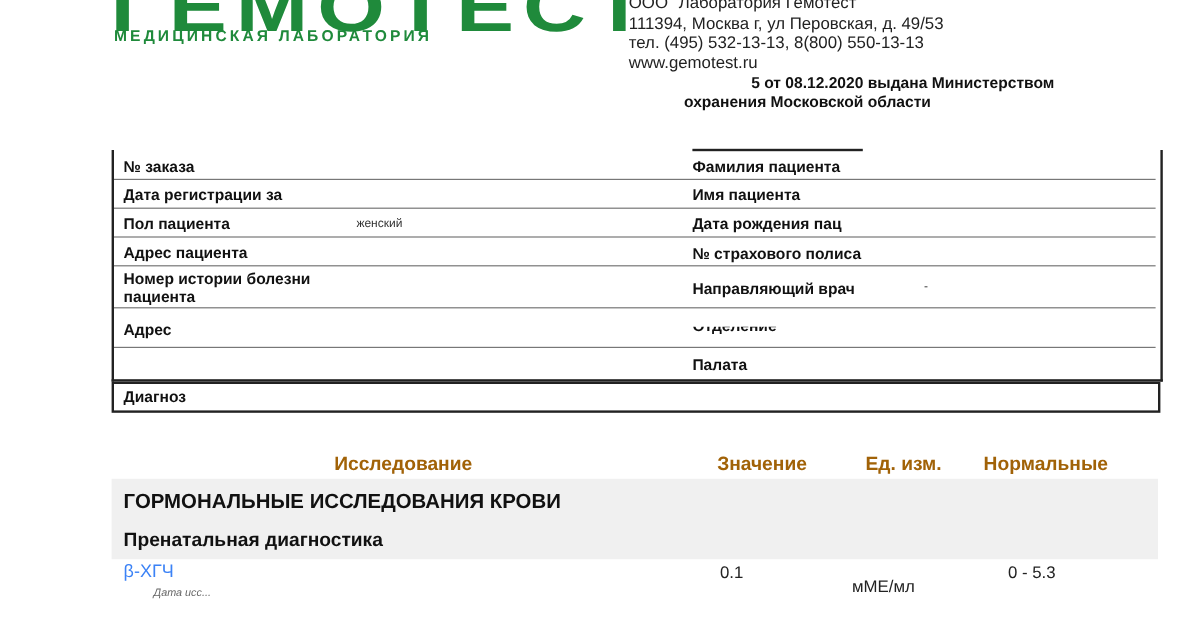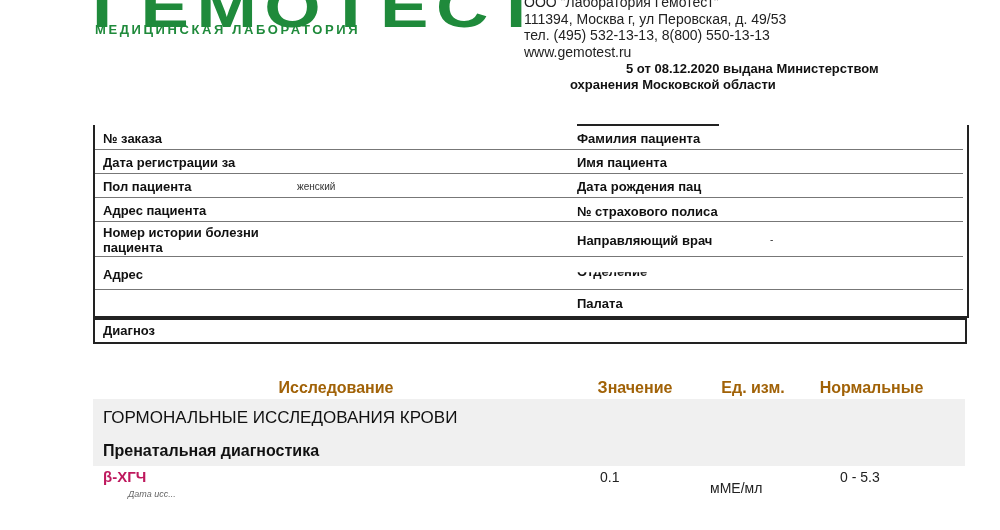--- a/index.html
+++ b/index.html
@@ -9,23 +9,23 @@
   .company { position:absolute; left:524px; top:-6px; font-size:14px; line-height:16.5px; color:#222; }
   .license { position:absolute; left:570px; top:61px; font-size:13px; font-weight:bold; line-height:16px; color:#111; }
   .license .l1 { padding-left:56px; }
   .info-box { position:absolute; left:93px; top:125px; width:872px; height:191px; border-left:2px solid #222; border-right:2px solid #222; border-bottom:2px solid #222; }
   .row-line { position:absolute; height:1px; background:#777; }
   .lbl { position:absolute; font-size:13px; font-weight:bold; color:#111; white-space:nowrap; }
   .val { position:absolute; font-size:10px; color:#333; white-space:nowrap; }
   .diag-box { position:absolute; left:93px; top:318px; width:870px; height:22px; border:2px solid #222; }
   .th { position:absolute; font-size:16px; font-weight:bold; color:#a16207; text-align:center; line-height:19px;margin-top:28px; }
   .section { position:absolute; left:93px; top:399px; width:872px; height:67px; background:#f0f0f0; }
-  .sec-title { position:absolute; left:103px; top:408px; font-size:17px; font-weight:normal; color:#111; }
+  .sec-title { position:absolute; left:103px; top:408px; font-size:17px; font-weight:bold; color:#111; }
   .sub-title { position:absolute; left:103px; top:442px; font-size:16px; font-weight:bold; color:#111; }
-  .test-name { position:absolute; left:103px; top:468px; font-size:15px; font-weight:bold; color:#be185d; }
+  .test-name { position:absolute; left:103px; top:468px; font-size:15px; font-weight:normal; color:#3b82f6; }
   .cell { position:absolute; top:469px; font-size:14px; color:#222; text-align:left; }
   .note { position:absolute; left:128px; top:489px; font-size:9px; font-style:italic; color:#666; }
 </style>
 </head>
 <body>
 
 <div class="logo-main">ГЕМОТЕСТ</div>
 <div class="logo-sub">МЕДИЦИНСКАЯ ЛАБОРАТОРИЯ</div>
 
 <div class="company">

